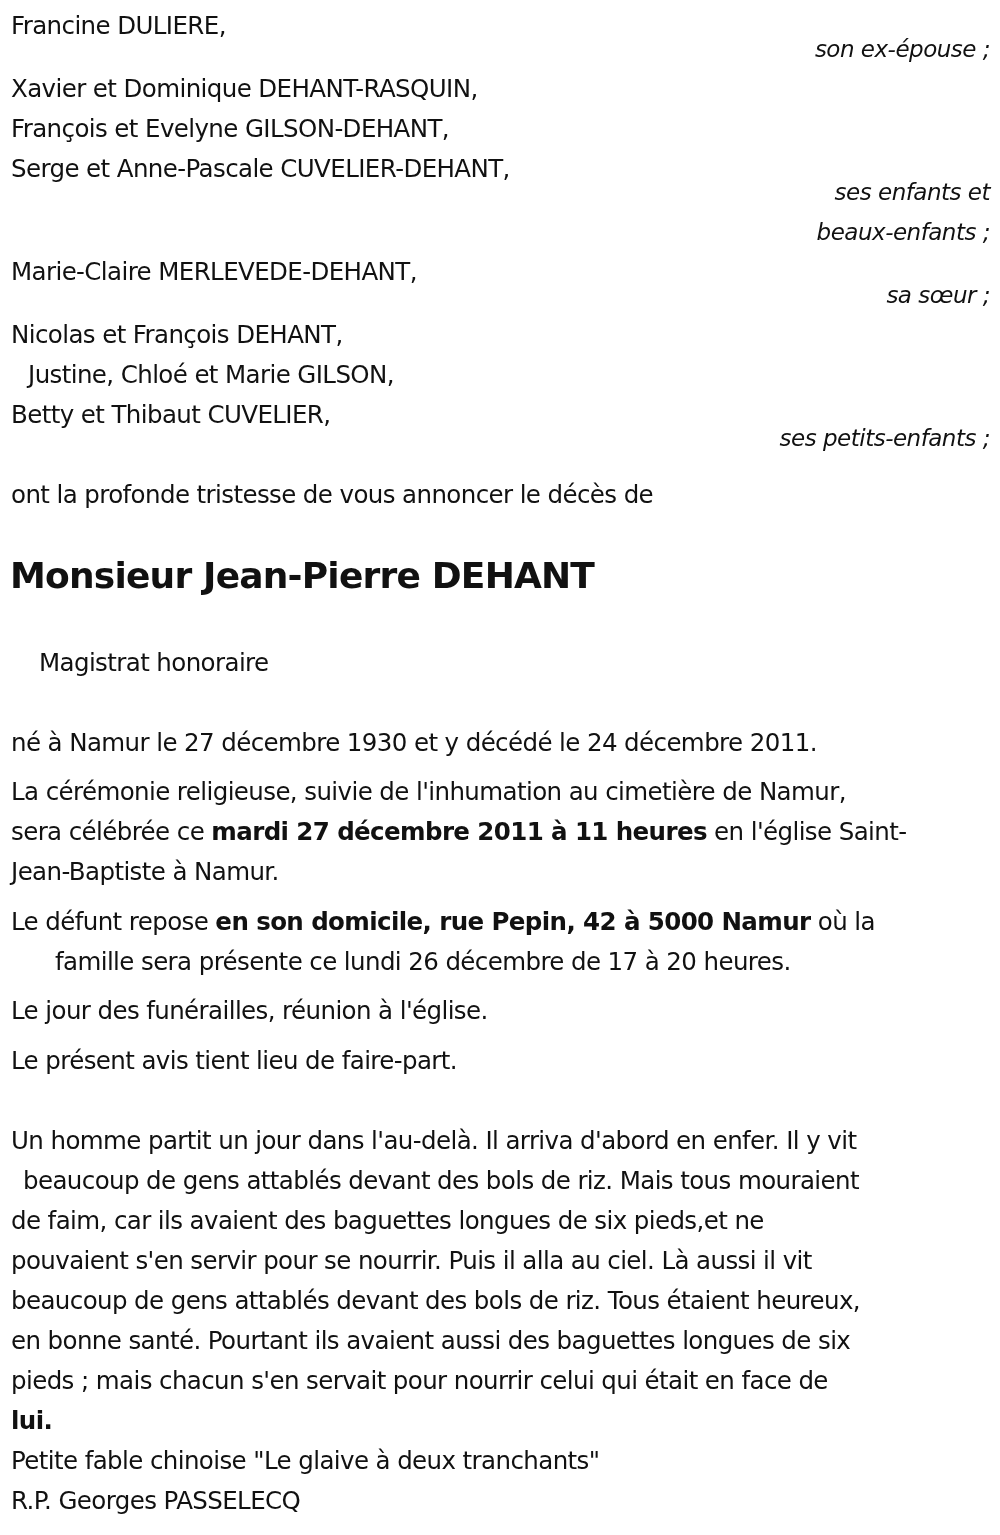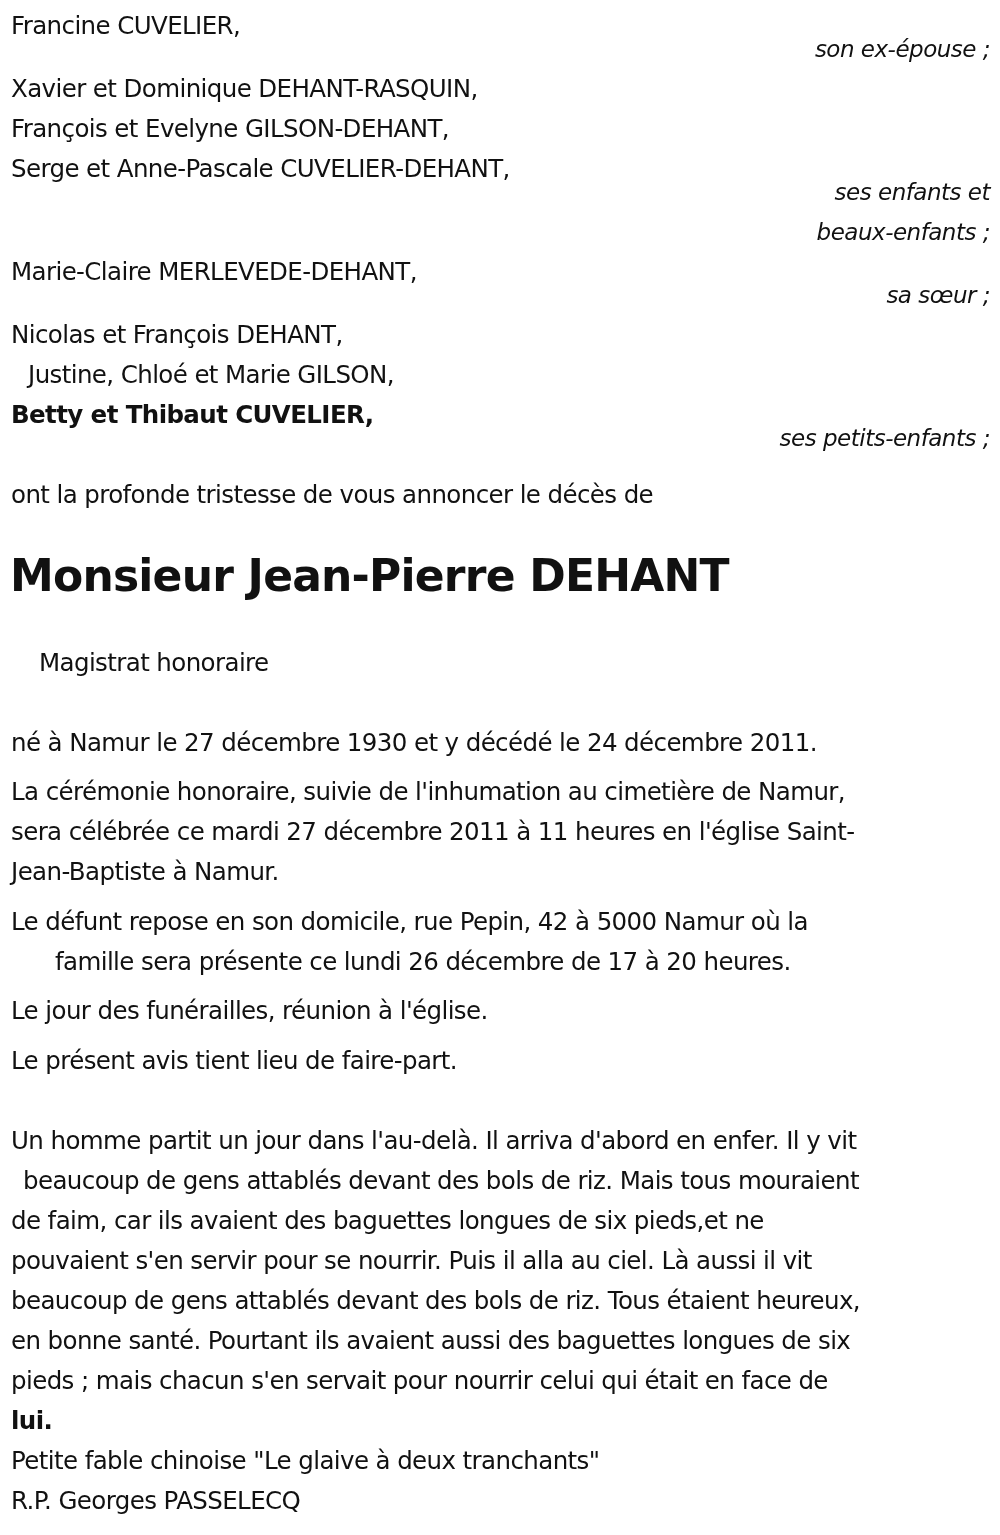--- a/index.html
+++ b/index.html
@@ -31,59 +31,59 @@
       line-height: 30px;
       font-style: italic;
       white-space: nowrap;
       letter-spacing: -0.5px;
       text-align: left;
     }
     .title {
       position: absolute;
       left: 10px;
       top: 554px;
-      font-size: 44px;
+      font-size: 36px;
       line-height: 44px;
       font-weight: bold;
       white-space: nowrap;
       letter-spacing: -0.8px;
     }
-    b { font-weight: normal; }
+    b { font-weight: bold; }
   </style>
 </head>
 <body>
 
 <div>
-  <div class="ln" style="top:11px;">Francine CUVELIER,</div>
+  <div class="ln" style="top:11px;">Francine DULIERE,</div>
   <div class="rel" style="top:34px;">son ex-épouse ;</div>
 
   <div class="ln" style="top:74px;">Xavier et Dominique DEHANT-RASQUIN,</div>
   <div class="ln" style="top:114px;">François et Evelyne GILSON-DEHANT,</div>
   <div class="ln" style="top:154px;">Serge et Anne-Pascale CUVELIER-DEHANT,</div>
   <div class="rel" style="top:177px;">ses enfants et</div>
   <div class="rel" style="top:217px;">beaux-enfants ;</div>
 
   <div class="ln" style="top:257px;">Marie-Claire MERLEVEDE-DEHANT,</div>
   <div class="rel" style="top:280px;">sa sœur ;</div>
 
   <div class="ln" style="top:320px;">Nicolas et François DEHANT,</div>
   <div class="ln" style="top:360px;margin-left:17px;">Justine, Chloé et Marie GILSON,</div>
-  <div class="ln" style="top:400px;font-weight:bold;">Betty et Thibaut CUVELIER,</div>
+  <div class="ln" style="top:400px;">Betty et Thibaut CUVELIER,</div>
   <div class="rel" style="top:423px;">ses petits-enfants ;</div>
 </div>
 
 <div class="ln" style="top:480px;">ont la profonde tristesse de vous annoncer le décès de</div>
 
 <div class="title">Monsieur Jean-Pierre DEHANT</div>
 <div class="ln" style="top:648px;margin-left:28px;">Magistrat honoraire</div>
 
 <div>
   <div class="ln" style="top:728px;">né à Namur le 27 décembre 1930 et y décédé le 24 décembre 2011.</div>
 
-  <div class="ln" style="top:777px;">La cérémonie honoraire, suivie de l'inhumation au cimetière de Namur,</div>
+  <div class="ln" style="top:777px;">La cérémonie religieuse, suivie de l'inhumation au cimetière de Namur,</div>
   <div class="ln" style="top:817px;"><span>sera célébrée ce </span><b>mardi 27 décembre 2011 à 11 heures</b><span> en l'église Saint-</span></div>
   <div class="ln" style="top:857px;">Jean-Baptiste à Namur.</div>
 
   <div class="ln" style="top:907px;"><span>Le défunt repose </span><b>en son domicile, rue Pepin, 42 à 5000 Namur</b><span> où la</span></div>
   <div class="ln" style="top:947px;margin-left:44px;">famille sera présente ce lundi 26 décembre de 17 à 20 heures.</div>
 
   <div class="ln" style="top:996px;">Le jour des funérailles, réunion à l'église.</div>
   <div class="ln" style="top:1046px;">Le présent avis tient lieu de faire-part.</div>
 </div>
 

